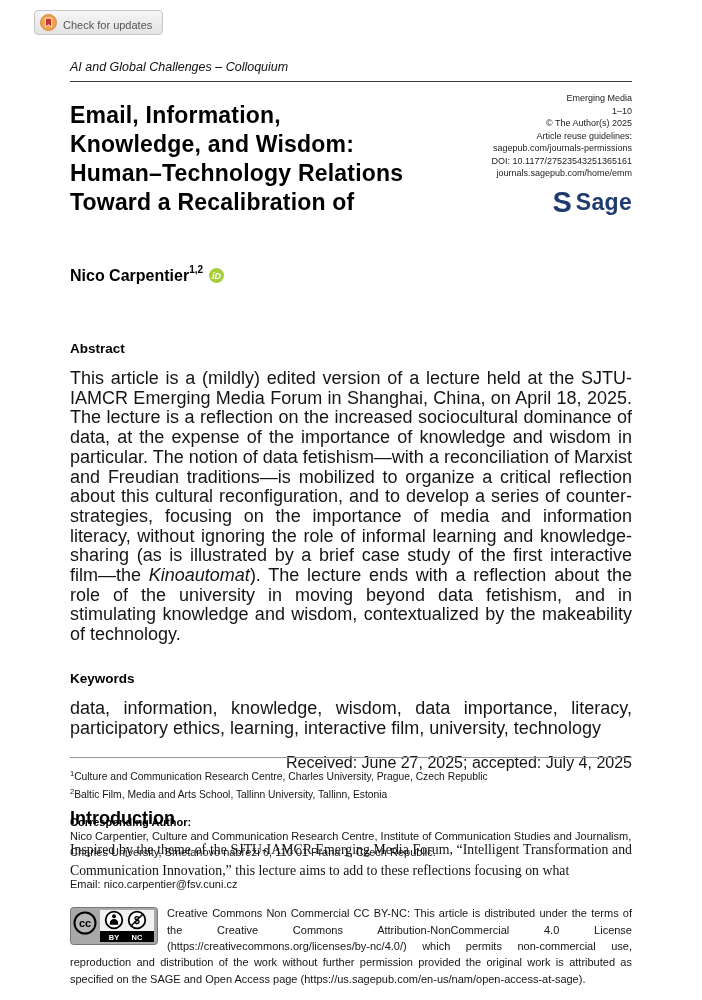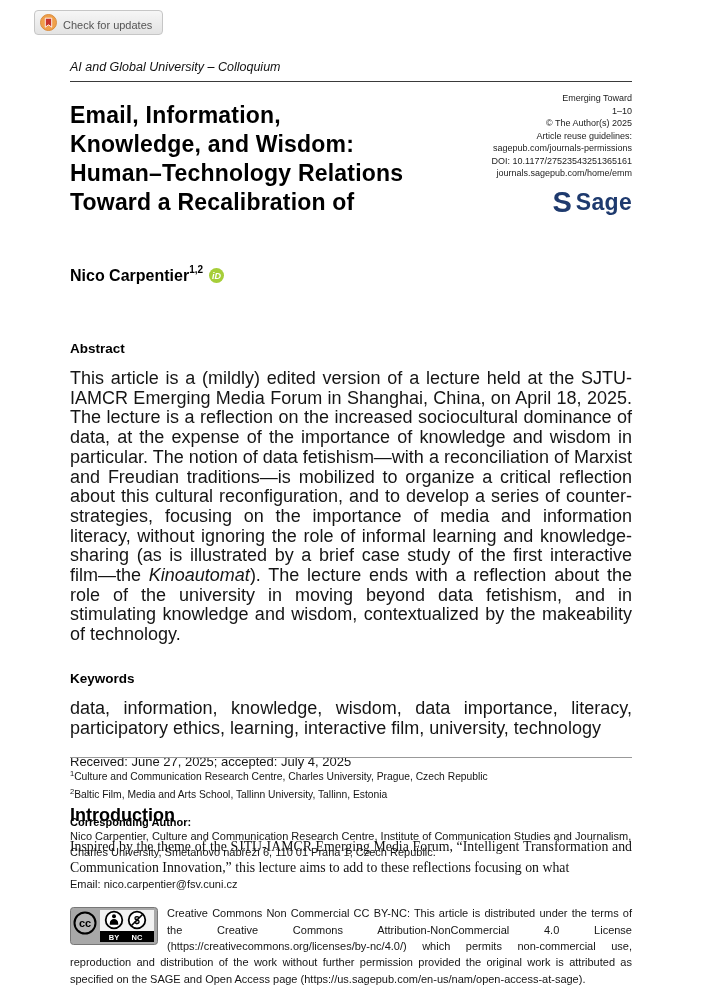--- a/index.html
+++ b/index.html
@@ -25,21 +25,21 @@
   .sage-s{font-size:29px;font-weight:bold;line-height:26px;}
   .sage-word{font-size:23px;font-weight:bold;letter-spacing:0.3px;}
   .author-row{margin-top:50px;font-size:16px;font-weight:bold;color:#000;display:flex;align-items:flex-start;}
   .author-sup{font-size:10px;vertical-align:super;line-height:10px;margin-top:-2px;}
   .orcid{width:15px;height:15px;border-radius:50%;background:var(--orcid-green,#A6CE39);color:#fff;
     font-size:9px;font-weight:bold;font-style:italic;display:inline-flex;align-items:center;justify-content:center;
     margin-left:6px;margin-top:1px;cursor:pointer;}
   .sec-heading{margin-top:56px;font-weight:bold;font-size:13.5px;color:#000;}
   .kw-heading{margin-top:26px;}
   .body-sans{margin-top:13px;font-size:18px;line-height:19.7px;text-align:justify;color:#151515;}
-  .received{margin-top:16px;font-size:13px;color:#151515;}
+  .received{margin-top:16px;font-size:16px;color:#151515;text-align:right;}
   .intro-heading{margin-top:36px;font-size:18px;font-weight:bold;color:#000;}
   .intro-text{margin-top:11px;font-family:"Liberation Serif",serif;font-size:13.8px;line-height:20.5px;text-align:justify;color:#111;}
   .footer{position:absolute;left:70px;top:757px;width:562px;}
   .foot-rule{border:none;border-top:1px solid #999;margin:0 0 9px 0;}
   .affil{font-size:10.3px;line-height:14.8px;color:#151515;}
   .affil sup{font-size:7.5px;}
   .corr-heading{margin-top:13px;font-weight:bold;font-size:11px;color:#000;}
   .corr-text{font-size:11px;line-height:16px;color:#151515;}
   .email-line{font-size:11px;line-height:16px;color:#151515;margin-top:16px;}
   .license{margin-top:13px;font-size:11px;line-height:16.3px;text-align:justify;color:#151515;}
@@ -51,33 +51,33 @@
 
 <div class="updates-badge">
   <svg width="17" height="17" viewBox="0 0 17 17">
     <circle cx="8.5" cy="8.5" r="8" fill="#f0a04b" stroke="#d98c3f"></circle>
     <path d="M5.3 4.2 h6.4 v9 l-3.2 -2.4 -3.2 2.4 z" fill="#c8342c" stroke="#ffffff" stroke-width="0.9"></path>
   </svg>
   <span>Check for updates</span>
 </div>
 
 <div class="content">
-  <div class="series">AI and Global University – Colloquium</div>
+  <div class="series">AI and Global Challenges – Colloquium</div>
   <hr class="rule">
 
   <div class="head-row">
     <div class="title-block">
       <div>Email, Information,</div>
       <div>Knowledge, and Wisdom:</div>
       <div>Human–Technology Relations</div>
       <div>Toward a Recalibration of</div>
     </div>
     <div class="meta-col">
       <div class="meta-block">
-        <div class="meta-line">Emerging Toward</div>
+        <div class="meta-line">Emerging Media</div>
         <div class="meta-line">1–10</div>
         <div class="meta-line">© The Author(s) 2025</div>
         <div class="meta-line">Article reuse guidelines:</div>
         <div class="meta-line link">sagepub.com/journals-permissions</div>
         <div class="meta-line link">DOI: 10.1177/27523543251365161</div>
         <div class="meta-line link">journals.sagepub.com/home/emm</div>
       </div>
       <div class="sage-logo">
         <span class="sage-s">S</span>
         <span class="sage-word">Sage</span>

